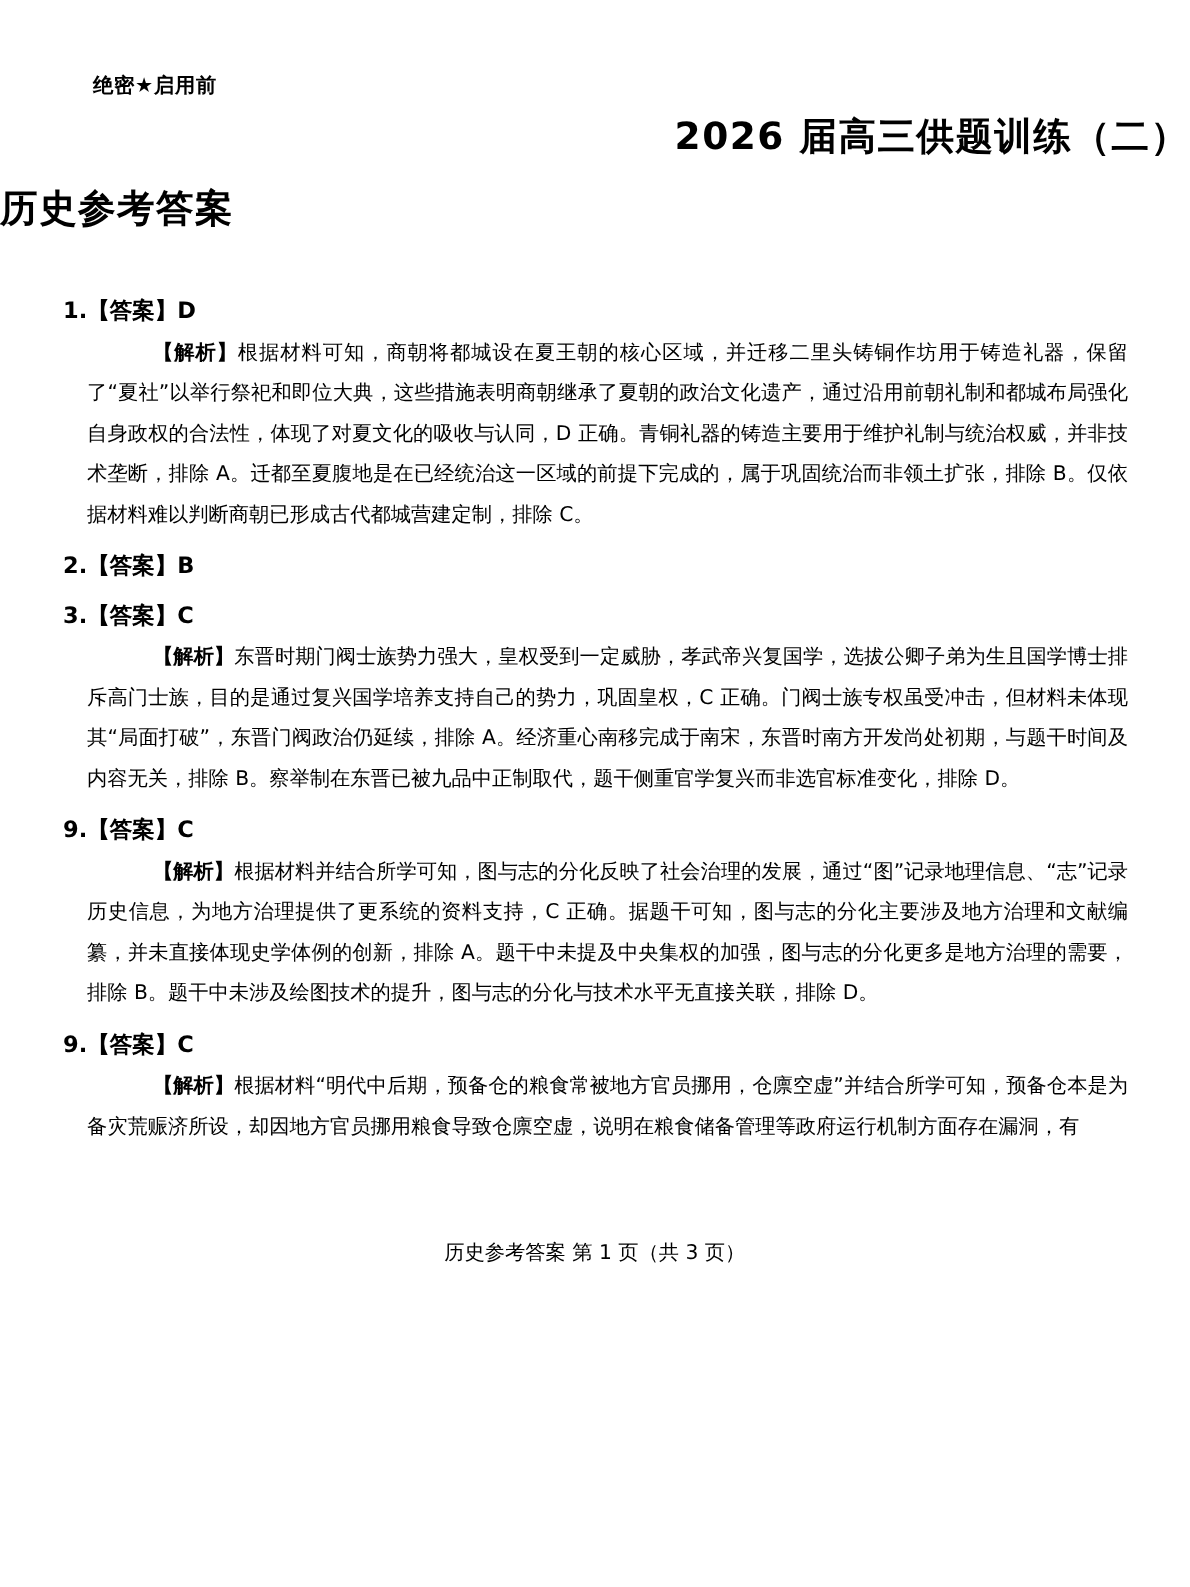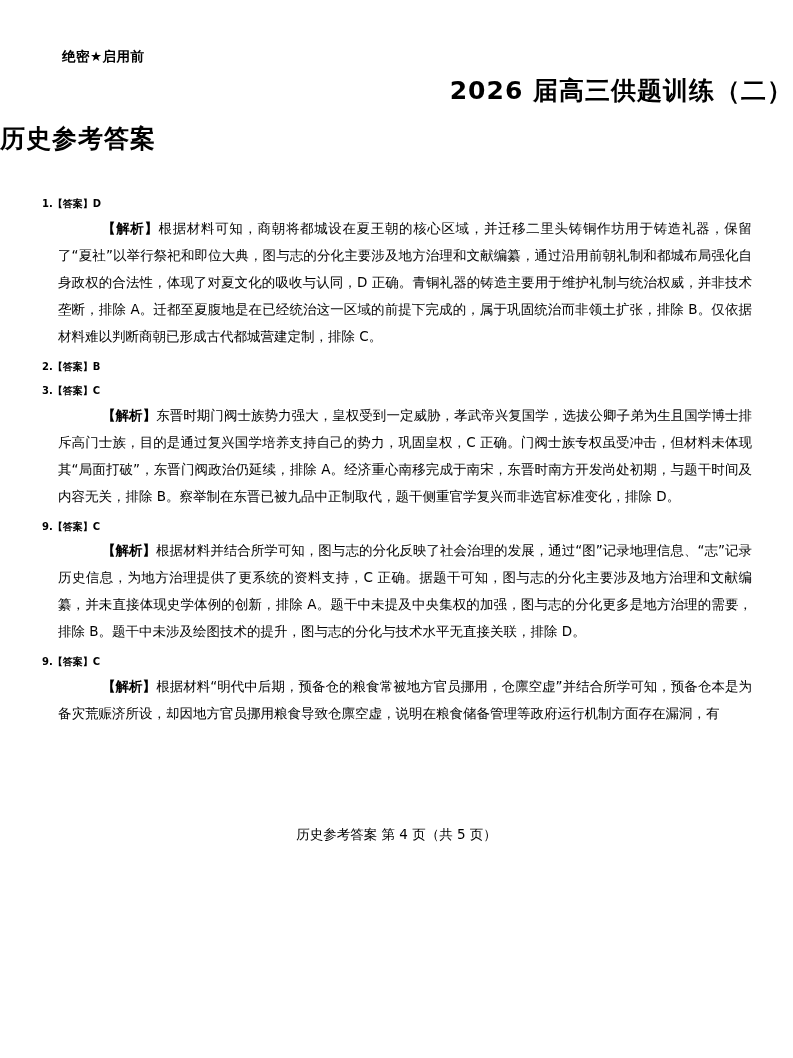--- a/index.html
+++ b/index.html
@@ -55,21 +55,21 @@
   .content {
     position: absolute;
     top: 196px;
     left: 42px;
     width: 710px;
   }
   .qblock {
     margin-bottom: 9px;
   }
   .answer-line {
-    font-size: 10px;
+    font-size: 15px;
     line-height: 1.55;
     font-weight: bold;
     margin-bottom: 3px;
     font-family: "DejaVu Sans", "Liberation Sans", sans-serif;
   }
   .answer-line .ans-val {
     font-weight: bold;
   }
   .explain {
     font-size: 13.5px;
@@ -104,21 +104,21 @@
   <div class="title-main">2026 届高三供题训练（二）</div>
   <div class="title-sub">历史参考答案</div>
 
   <div class="content">
 
     <div class="qblock">
       <div class="answer-line">
         <span>1.【答案】</span><span class="ans-val">D</span>
       </div>
       <div class="explain">
-        <span class="tag">【解析】</span><span>根据材料可知，商朝将都城设在夏王朝的核心区域，并迁移二里头铸铜作坊用于铸造礼器，保留了“夏社”以举行祭祀和即位大典，图与志的分化主要涉及地方治理和文献编纂，通过沿用前朝礼制和都城布局强化自身政权的合法性，体现了对夏文化的吸收与认同，D 正确。青铜礼器的铸造主要用于维护礼制与统治权威，并非技术垄断，排除 A。迁都至夏腹地是在已经统治这一区域的前提下完成的，属于巩固统治而非领土扩张，排除 B。仅依据材料难以判断商朝已形成古代都城营建定制，排除 C。</span>
+        <span class="tag">【解析】</span><span>根据材料可知，商朝将都城设在夏王朝的核心区域，并迁移二里头铸铜作坊用于铸造礼器，保留了“夏社”以举行祭祀和即位大典，这些措施表明商朝继承了夏朝的政治文化遗产，通过沿用前朝礼制和都城布局强化自身政权的合法性，体现了对夏文化的吸收与认同，D 正确。青铜礼器的铸造主要用于维护礼制与统治权威，并非技术垄断，排除 A。迁都至夏腹地是在已经统治这一区域的前提下完成的，属于巩固统治而非领土扩张，排除 B。仅依据材料难以判断商朝已形成古代都城营建定制，排除 C。</span>
       </div>
     </div>
 
     <div class="qblock">
       <div class="answer-line">
         <span>2.【答案】</span><span class="ans-val">B</span>
       </div>
     </div>
 
     <div class="qblock">
@@ -143,15 +143,15 @@
       <div class="answer-line">
         <span>9.【答案】</span><span class="ans-val">C</span>
       </div>
       <div class="explain">
         <span class="tag">【解析】</span><span>根据材料“明代中后期，预备仓的粮食常被地方官员挪用，仓廪空虚”并结合所学可知，预备仓本是为备灾荒赈济所设，却因地方官员挪用粮食导致仓廪空虚，说明在粮食储备管理等政府运行机制方面存在漏洞，有</span>
       </div>
     </div>
 
   </div>
 
-  <div class="footer">历史参考答案 第 4 页（共 5 页）</div>
+  <div class="footer">历史参考答案 第 1 页（共 3 页）</div>
 
 </div>
 
 </body></html>

